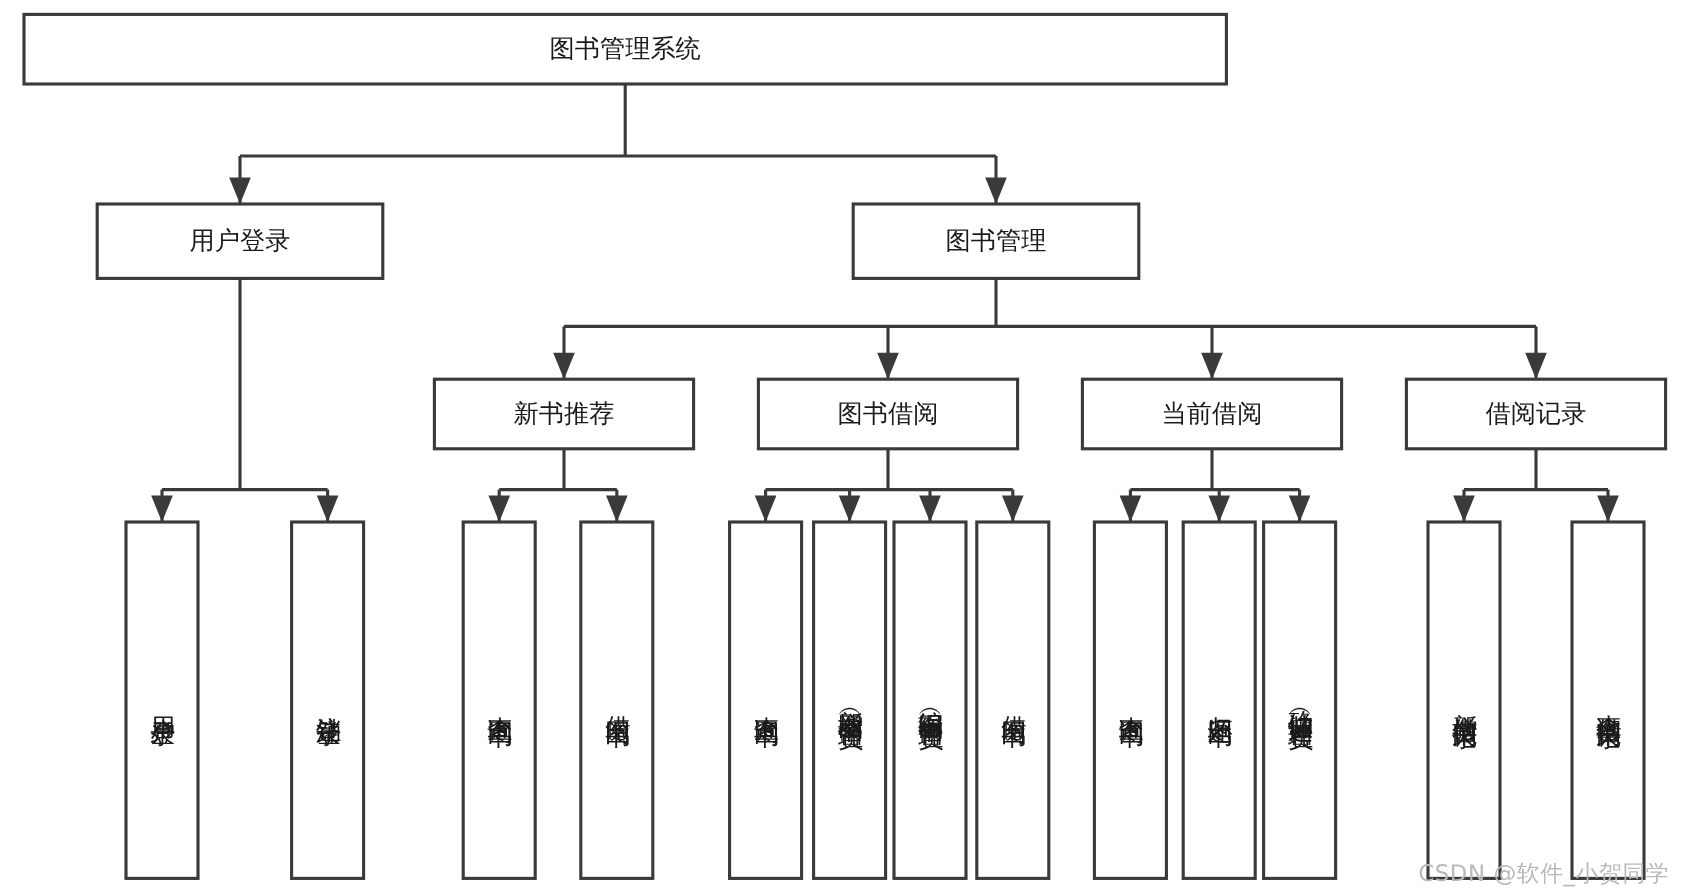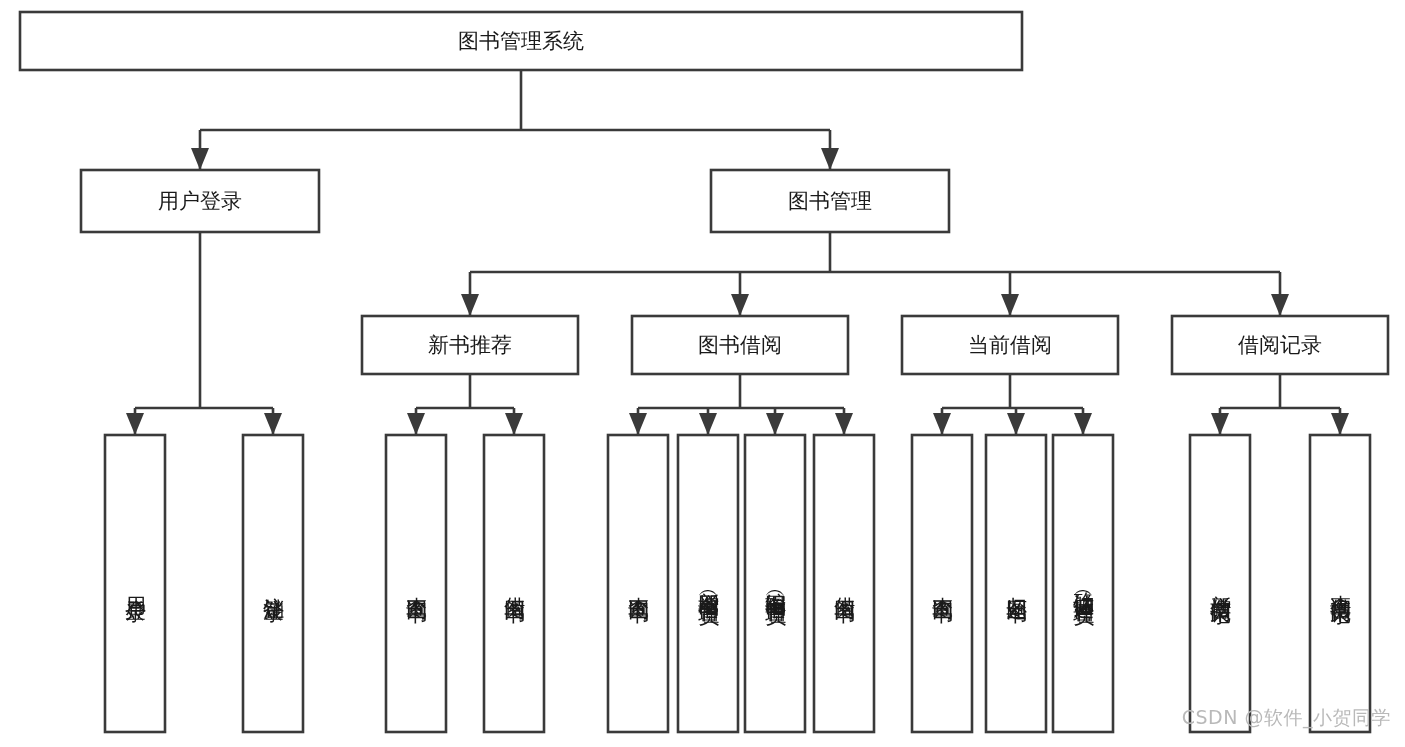--- a/index.html
+++ b/index.html
@@ -64,21 +64,21 @@
     font-size: 21px;
     line-height: 1.22;
     letter-spacing: 2px;
     color: #1a1a1a;
     white-space: nowrap;
     text-align: center;
   }
   .watermark {
     position: absolute;
     right: 14px;
-    bottom: 16px;
+    bottom: 6px;
     font-family: "DejaVu Sans", "Liberation Sans", sans-serif;
     font-size: 19px;
     color: #b9b9b9;
     letter-spacing: 0.5px;
     white-space: nowrap;
   }
 </style>
 </head>
 <body>
 

